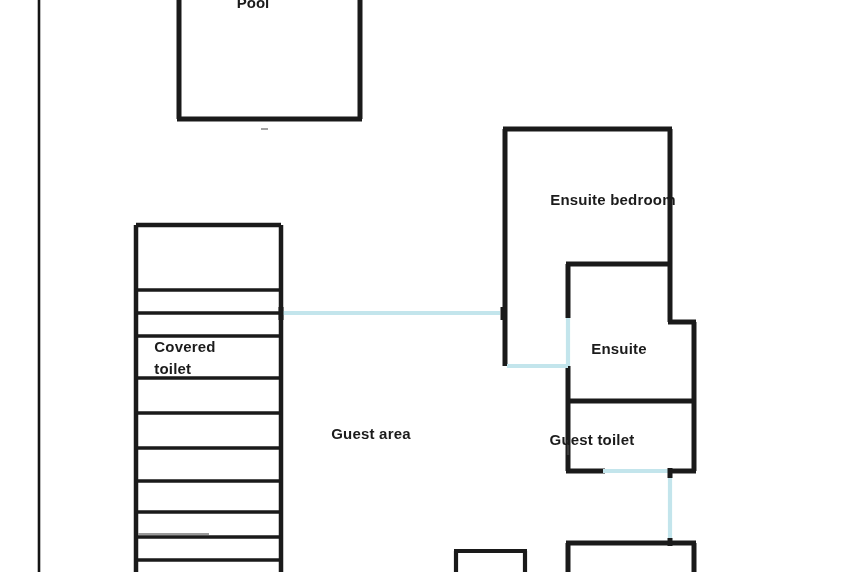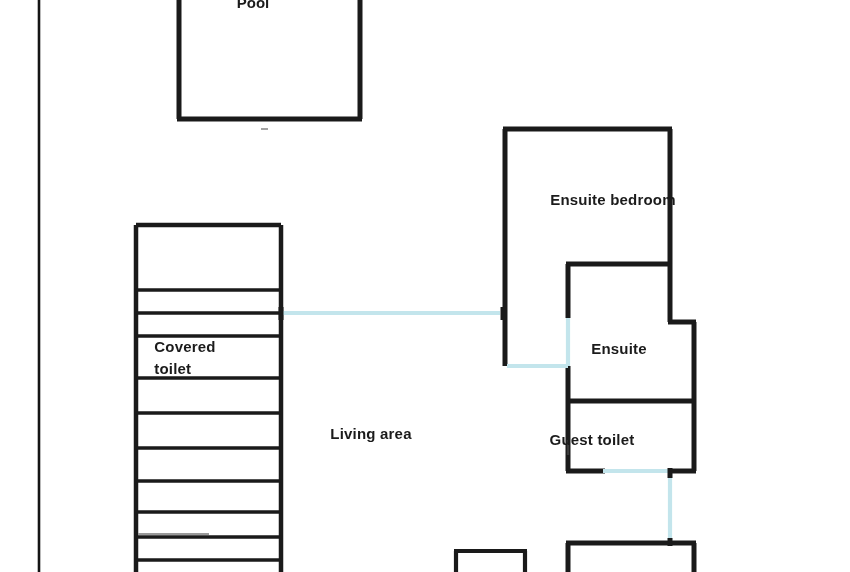--- a/index.html
+++ b/index.html
@@ -150,21 +150,21 @@
 
   </svg>
 
   <div class="pool-label" style="left:253px; top:2px;">Pool</div>
 
   <div class="room-label two-line" style="left:185px; top:312px;margin-top:46px;">
     <span class="label-line">Covered</span>
     <span class="label-line">toilet</span>
   </div>
 
-  <div class="room-label centered" style="left:371px; top:434px;">Living area</div>
+  <div class="room-label centered" style="left:371px; top:434px;">Guest area</div>
 
   <div class="room-label centered" style="left:585px; top:200px;margin-left:28px;">Ensuite bedroom</div>
 
   <div class="room-label centered" style="left:619px; top:349px;">Ensuite</div>
 
   <div class="room-label centered" style="left:592px; top:440px;">Guest toilet</div>
 
 </div>
 
 </body></html>

